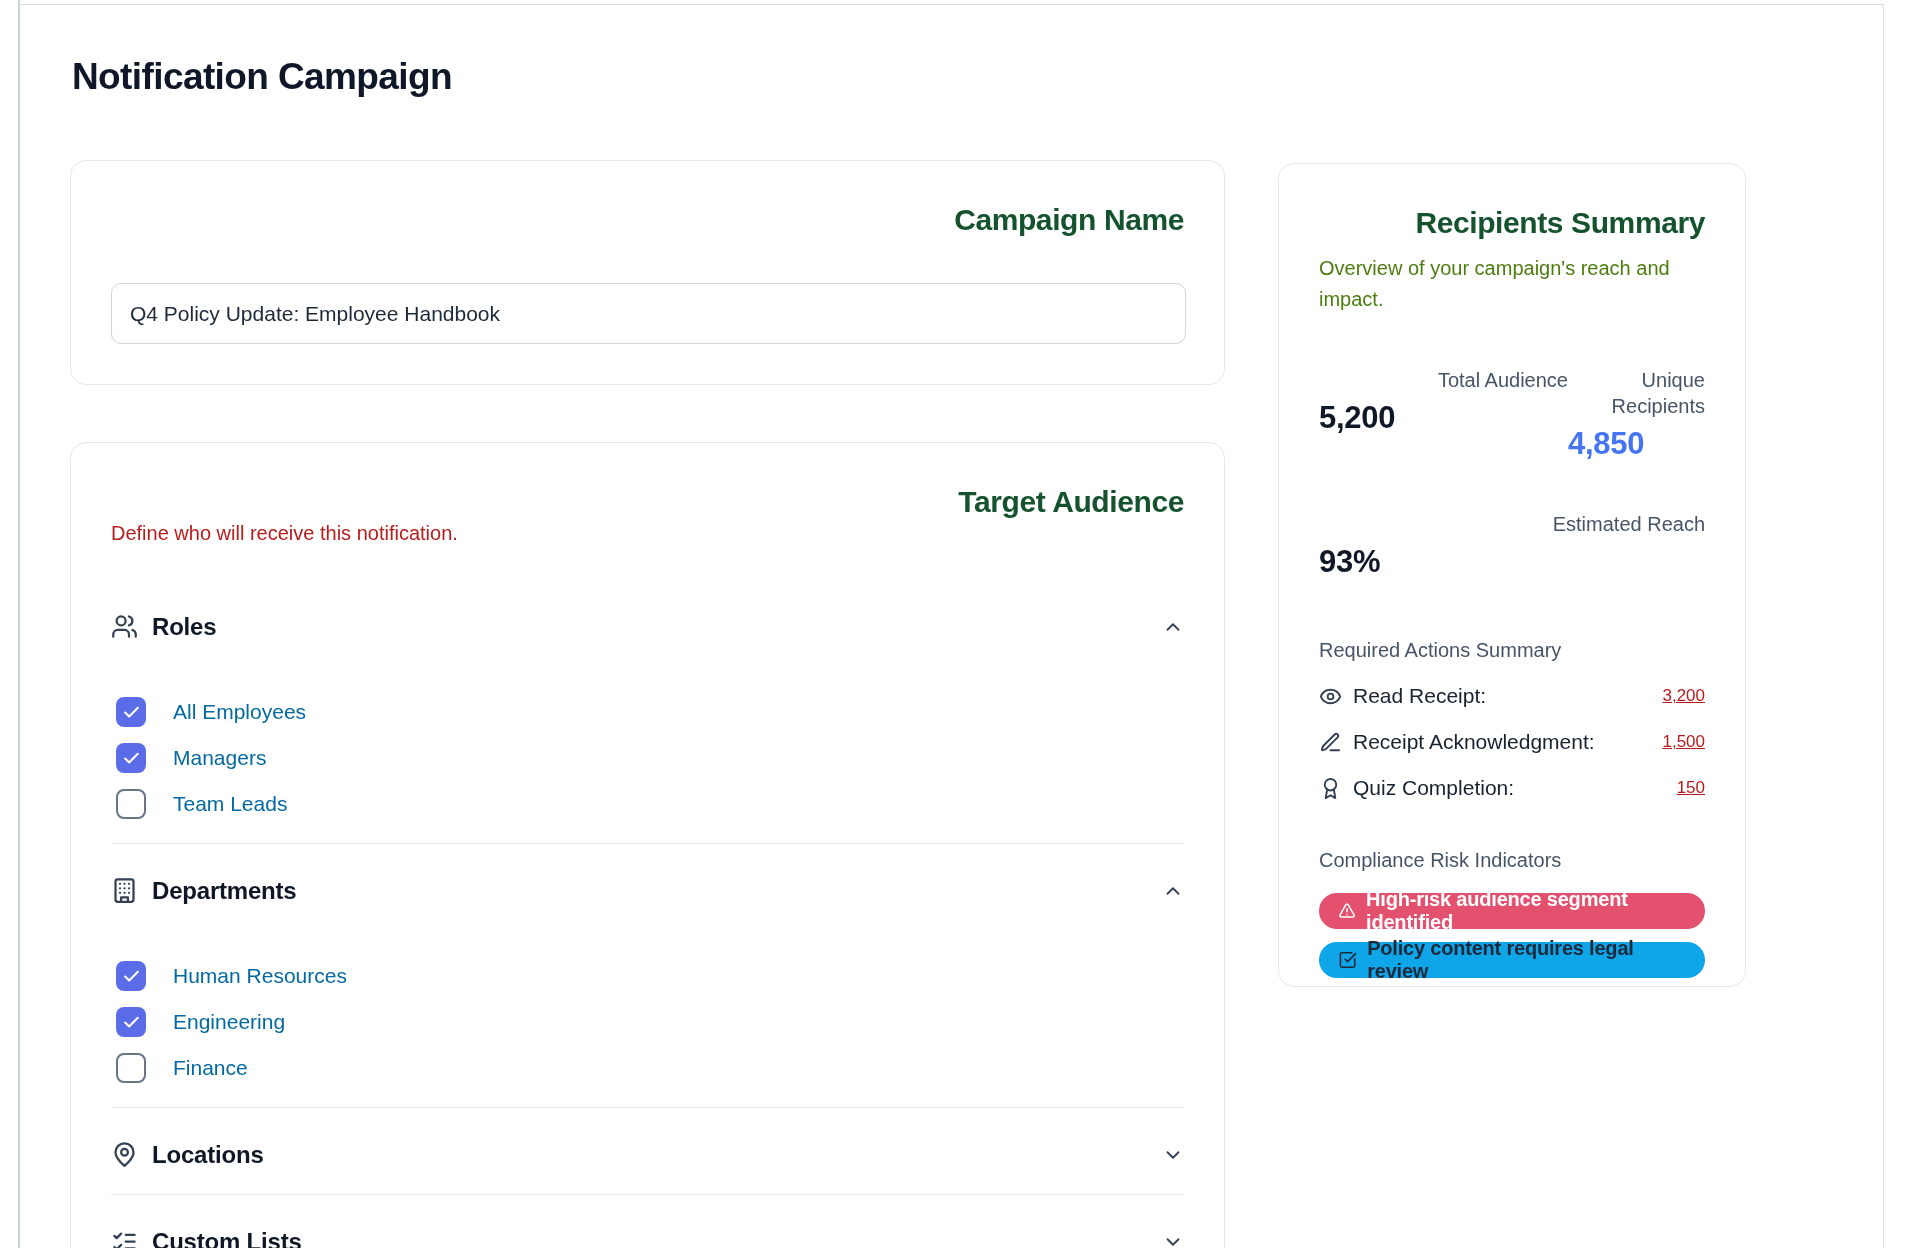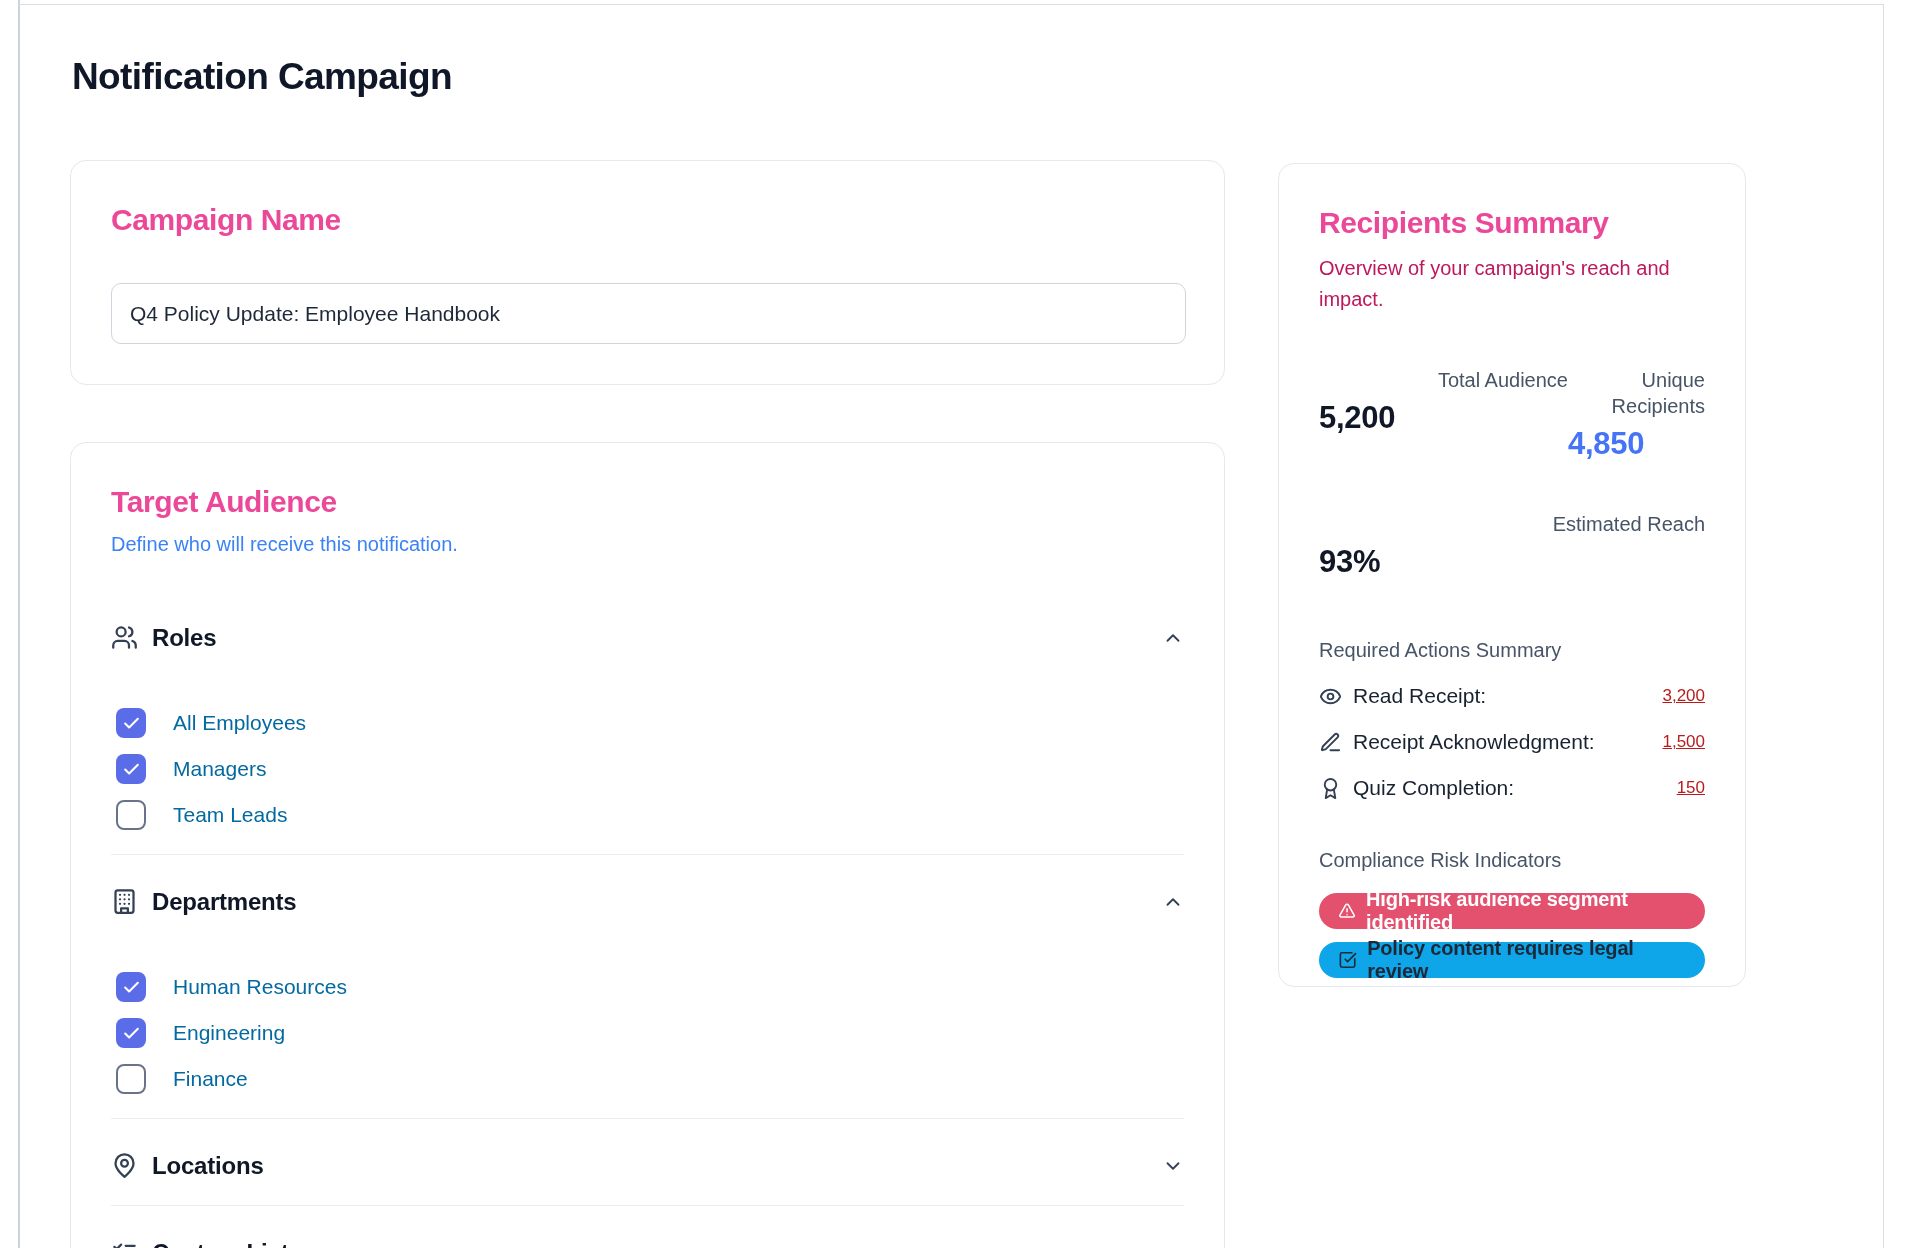--- a/index.html
+++ b/index.html
@@ -10,22 +10,22 @@
   #frame-top   { left:18px; top:4px; width:1865px; height:1px; }
   #frame-right { left:1883px; top:4px; width:1px; height:1244px; }
 
   .page-title { position:absolute; left:72px; top:56px; font-size:37px; font-weight:700;
     letter-spacing:-0.6px; color:#0f1728; }
 
   .card { background:#fff; border:1px solid #e5e8ee; border-radius:16px; }
 
   .left-col { position:absolute; left:70px; top:160px; width:1155px; }
   .card-pad { padding:40px; }
-  .card-title { font-size:30px; font-weight:700; letter-spacing:-0.4px; line-height:37px; color:#ec4899; }
-  .card-sub { margin-top:11px; font-size:20px; line-height:26px; color:#3b82f6; }
+  .card-title { font-size:30px; font-weight:700; letter-spacing:-0.4px; line-height:37px; color:#14532d;text-align:right; }
+  .card-sub { font-size:20px; line-height:26px; color:#b91c1c; }
 
   .name-input { display:block; margin-top:45px; width:1075px; height:61px;
     border:1px solid #cfd5dd; border-radius:10px; padding:0 18px; font-size:21px;
     color:#1d2939; font-family:inherit; background:#fff; outline:none; }
 
   .ta-card { margin-top:57px; height:1100px; }
 
   .sections { margin-top:58px; }
   .section-header { height:46px; display:flex; align-items:center; justify-content:space-between; cursor:pointer; }
   .sh-left { display:flex; align-items:flex-start; gap:14px; }
@@ -40,21 +40,21 @@
   .cb.checked { background:#5b6ce8; }
   .cb.unchecked { background:#fff; border:2px solid #68738a; }
   .cb svg { width:19px; height:19px; stroke:#fff; fill:none; stroke-width:2.6; stroke-linecap:round; stroke-linejoin:round; }
   .opt-label { font-size:21px; font-weight:500; color:#0369a1; }
 
   .divider { height:1px; background:#e9ecf1; margin-top:16px; }
   .divider + .section-header { margin-top:24px; }
 
   .right-col { position:absolute; left:1278px; top:163px; width:468px; }
   .rs-card { padding:40px; height:824px; }
-  .rs-sub { margin-top:12px; font-size:20px; line-height:31px; color:#be185d; }
+  .rs-sub { margin-top:12px; font-size:20px; line-height:31px; color:#4d7c0f; }
 
   .stats { margin-top:52px; display:grid; grid-template-columns:249px 1fr; }
   .stat-label { font-size:20px; color:#475467; line-height:26px;text-align:right; }
   .stat-value { margin-top:6px; font-size:31px; font-weight:700; letter-spacing:-0.3px; line-height:38px; }
   .stat-value.blue { color:#4575f5; }
 
   .reach { margin-top:48px; }
 
   .req { margin-top:56px; }
   .group-label { font-size:20px; color:#475467; line-height:26px; }

